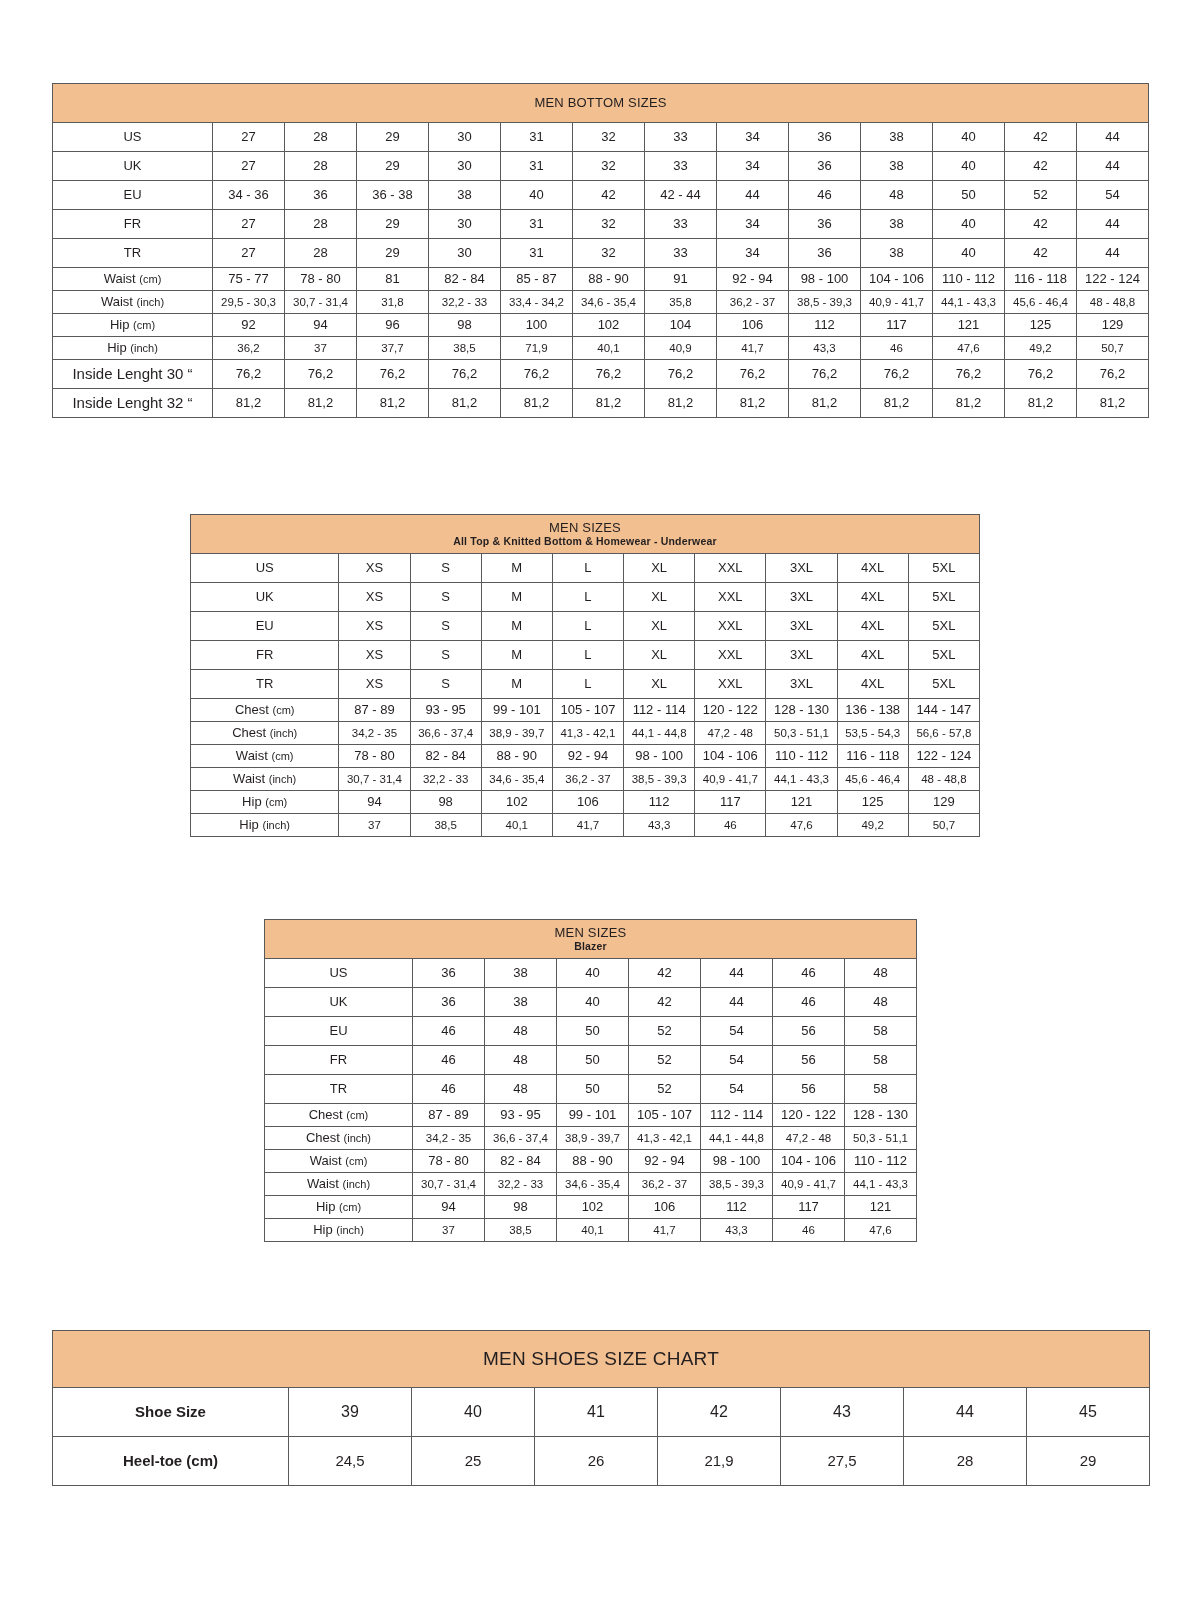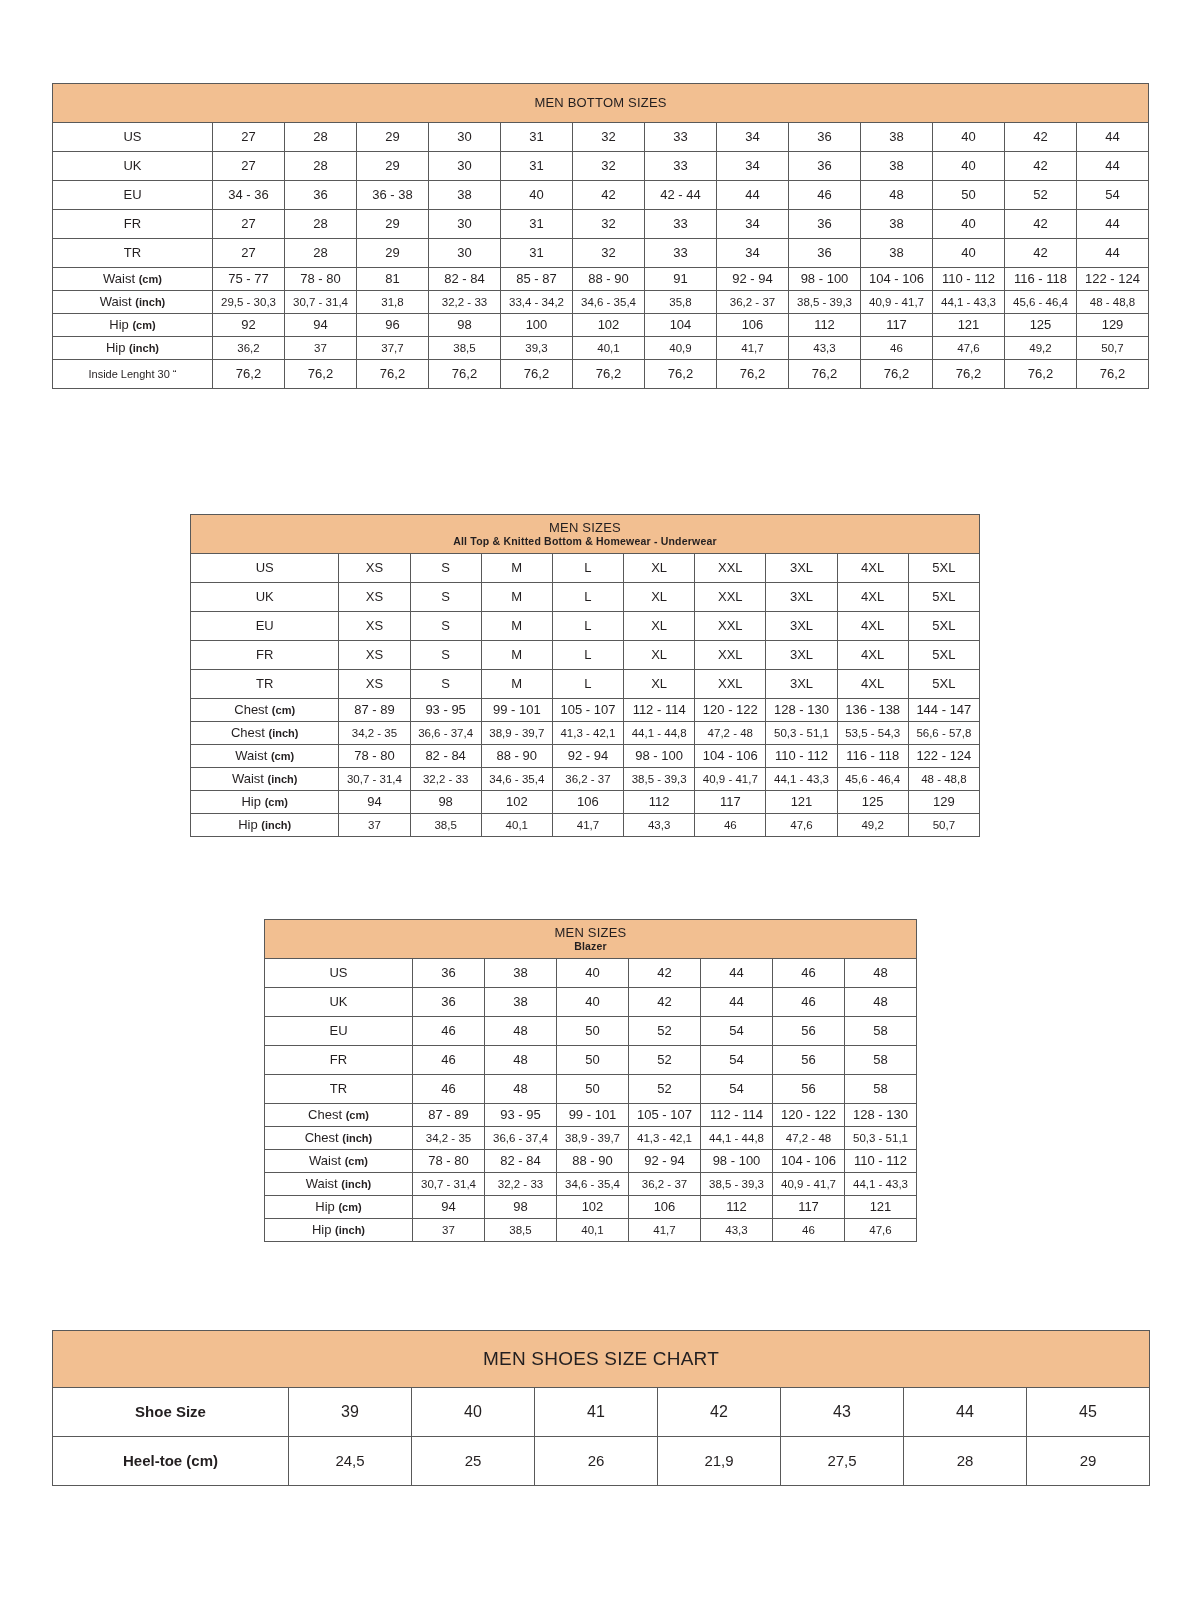--- a/index.html
+++ b/index.html
@@ -52,24 +52,24 @@
     margin-top: 1px;
   }
   .rowhead {
     text-align: left;
     padding-left: 12px;
     font-weight: bold;
     font-size: 14px;
   }
   .rowhead .unit {
     font-size: 11px;
-    font-weight: bold;
+    font-weight: normal;
   }
   .rowhead.small {
-    font-size: 11px;
+    font-size: 15px;
   }
   .pairtop td { border-bottom: none; }
   .pairbot td { border-top: none; }
   .pairtop td, .pairbot td { height: 22px; }
   .pairbot .val { font-size: 11.5px; }
   .pairtop .val { font-size: 13px; }
   .datarow td { height: 28px; }
 
   
   #t1 { left: 52px; top: 83px; width: 1096px; }
@@ -246,21 +246,21 @@
         <td class="val">121</td>
         <td class="val">125</td>
         <td class="val">129</td>
       </tr>
       <tr class="pairbot">
         <td class="rowhead"><span>Hip</span> <span class="unit">(inch)</span></td>
         <td class="val">36,2</td>
         <td class="val">37</td>
         <td class="val">37,7</td>
         <td class="val">38,5</td>
-        <td class="val">39,3</td>
+        <td class="val">71,9</td>
         <td class="val">40,1</td>
         <td class="val">40,9</td>
         <td class="val">41,7</td>
         <td class="val">43,3</td>
         <td class="val">46</td>
         <td class="val">47,6</td>
         <td class="val">49,2</td>
         <td class="val">50,7</td>
       </tr>
 
@@ -272,20 +272,36 @@
         <td class="val">76,2</td>
         <td class="val">76,2</td>
         <td class="val">76,2</td>
         <td class="val">76,2</td>
         <td class="val">76,2</td>
         <td class="val">76,2</td>
         <td class="val">76,2</td>
         <td class="val">76,2</td>
         <td class="val">76,2</td>
         <td class="val">76,2</td>
+      </tr>
+      <tr class="datarow">
+        <td class="rowhead small"><span>Inside Lenght 32 “</span></td>
+        <td class="val">81,2</td>
+        <td class="val">81,2</td>
+        <td class="val">81,2</td>
+        <td class="val">81,2</td>
+        <td class="val">81,2</td>
+        <td class="val">81,2</td>
+        <td class="val">81,2</td>
+        <td class="val">81,2</td>
+        <td class="val">81,2</td>
+        <td class="val">81,2</td>
+        <td class="val">81,2</td>
+        <td class="val">81,2</td>
+        <td class="val">81,2</td>
       </tr>
     </tbody>
   </table>
 
   <table class="chart" id="t2">
     <colgroup>
       <col style="width:148px">
       <col style="width:71px">
         <col style="width:71px">
         <col style="width:71px">

